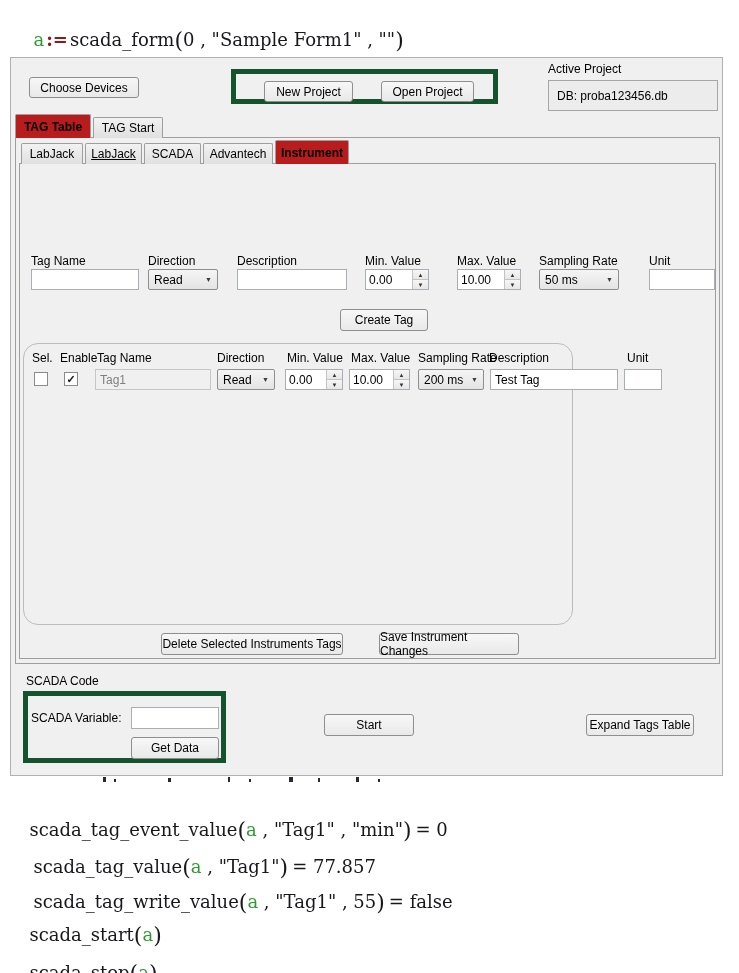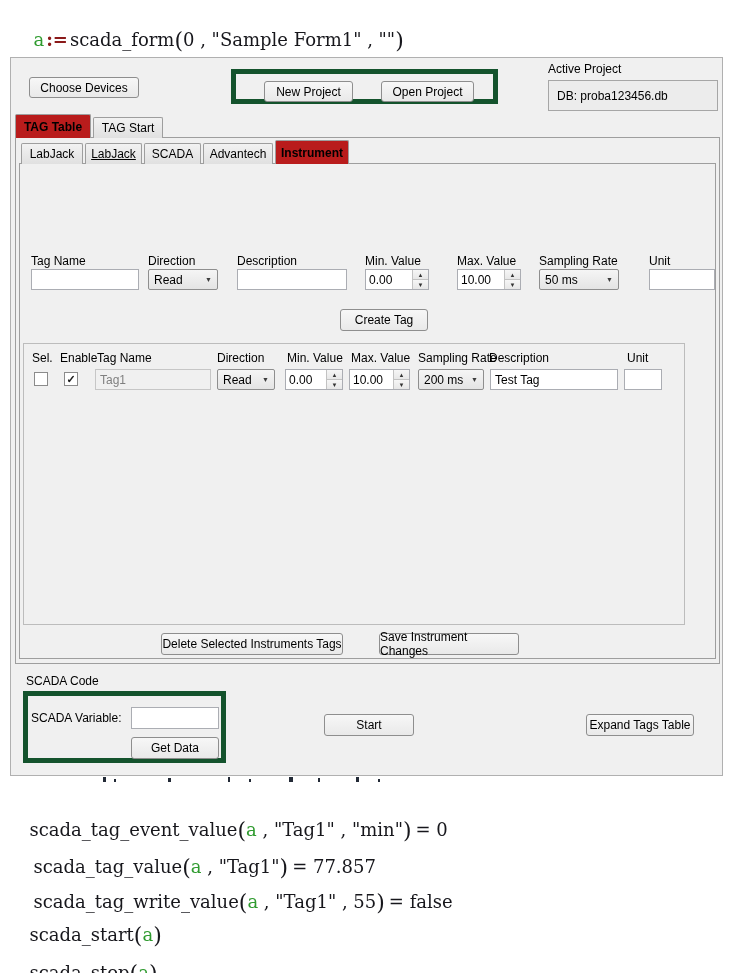--- a/index.html
+++ b/index.html
@@ -109,21 +109,21 @@
     </div>
   </div>
   <div class="abs combo" style="left:528px;top:211px;width:80px;z-index:5;">
     <span>50 ms</span>
     <span class="arr">▼</span>
   </div>
   <input class="abs ti" style="left: 638px; top: 211px; width: 66px; z-index: 5;" value="">
 
   <div class="abs btn" style="left:329px;top:251px;width:88px;height:22px;z-index:5;">Create Tag</div>
 
-  <div class="abs tablepanel" style="left:12px;top:285px;width:662px;height:282px;z-index:5;">
+  <div class="abs tablepanel" style="left:12px;top:285px;width:550px;height:282px;z-index:5;border-radius:15px;">
     <div class="abs lbl" style="left:8px;top:7px;">Sel.</div>
     <div class="abs lbl" style="left:36px;top:7px;">Enable</div>
     <div class="abs lbl" style="left:73px;top:7px;">Tag Name</div>
     <div class="abs lbl" style="left:193px;top:7px;">Direction</div>
     <div class="abs lbl" style="left:263px;top:7px;">Min. Value</div>
     <div class="abs lbl" style="left:327px;top:7px;">Max. Value</div>
     <div class="abs lbl" style="left:394px;top:7px;">Sampling Rate</div>
     <div class="abs lbl" style="left:465px;top:7px;">Description</div>
     <div class="abs lbl" style="left:603px;top:7px;">Unit</div>
 

